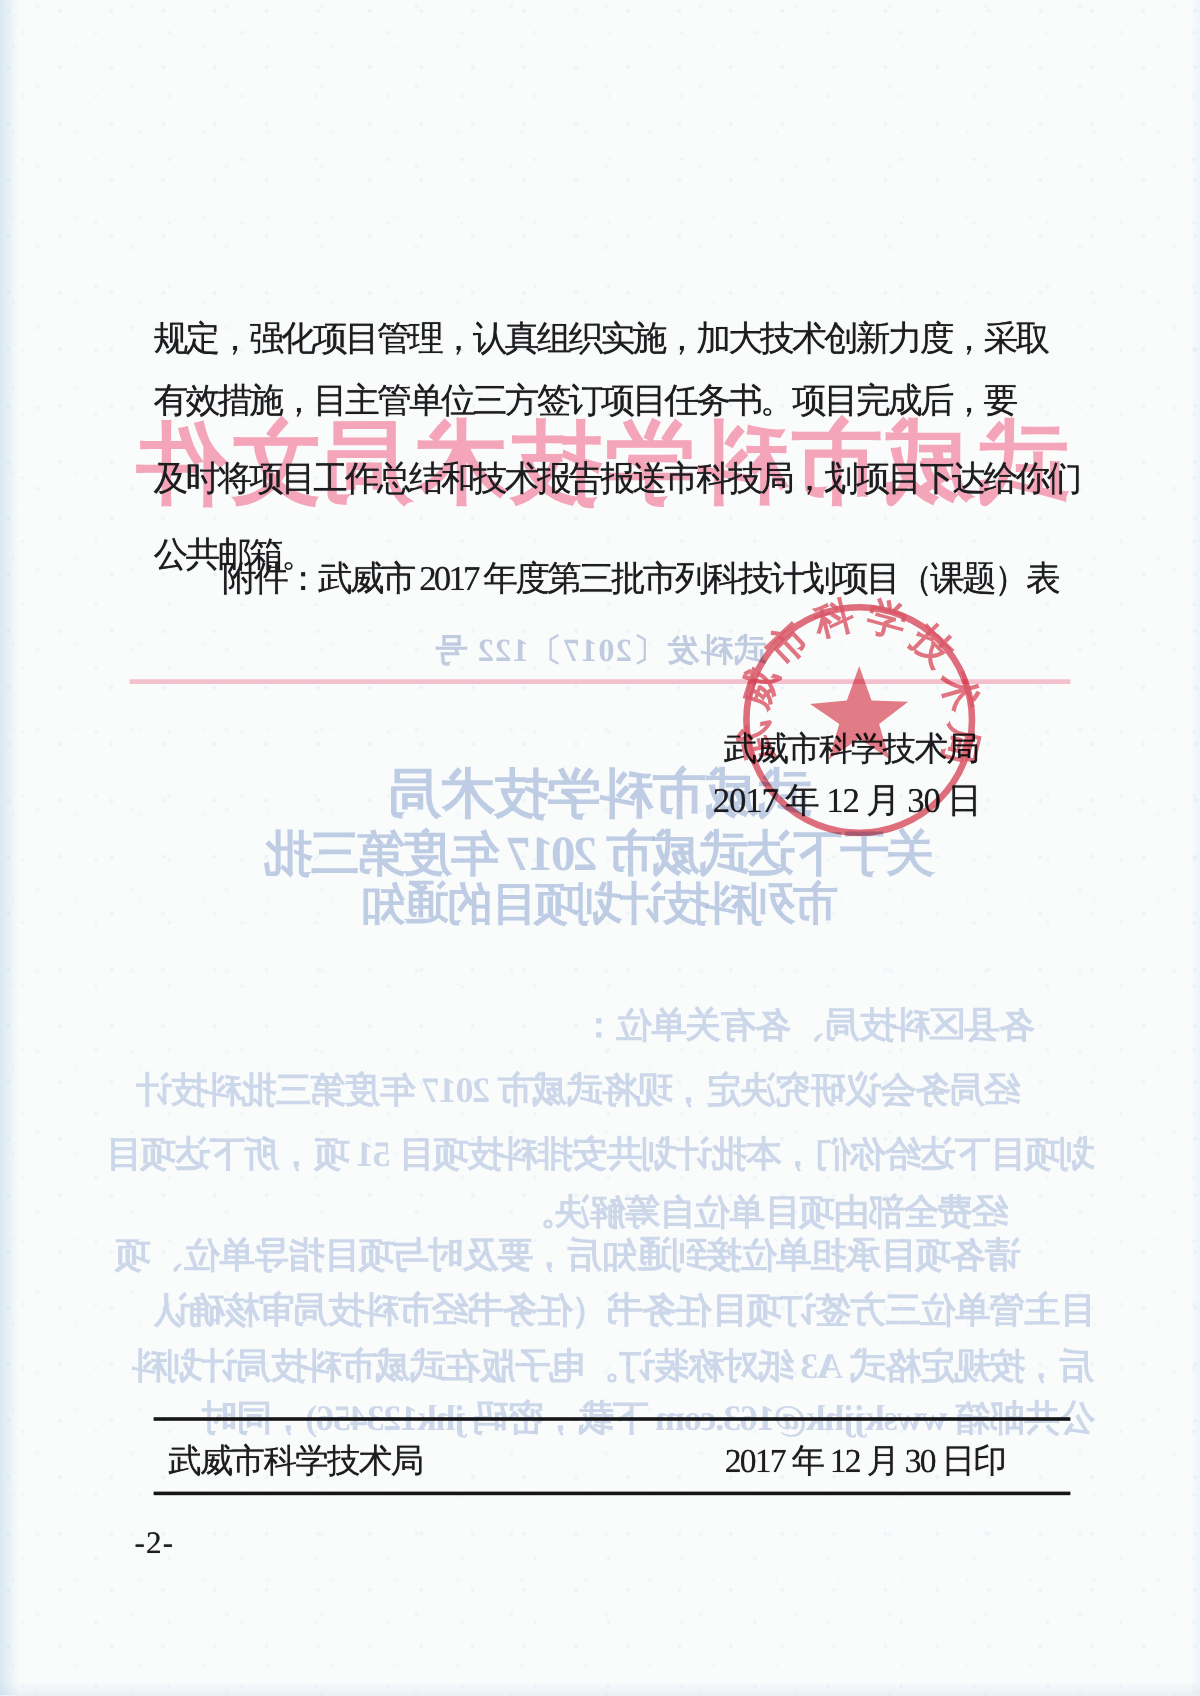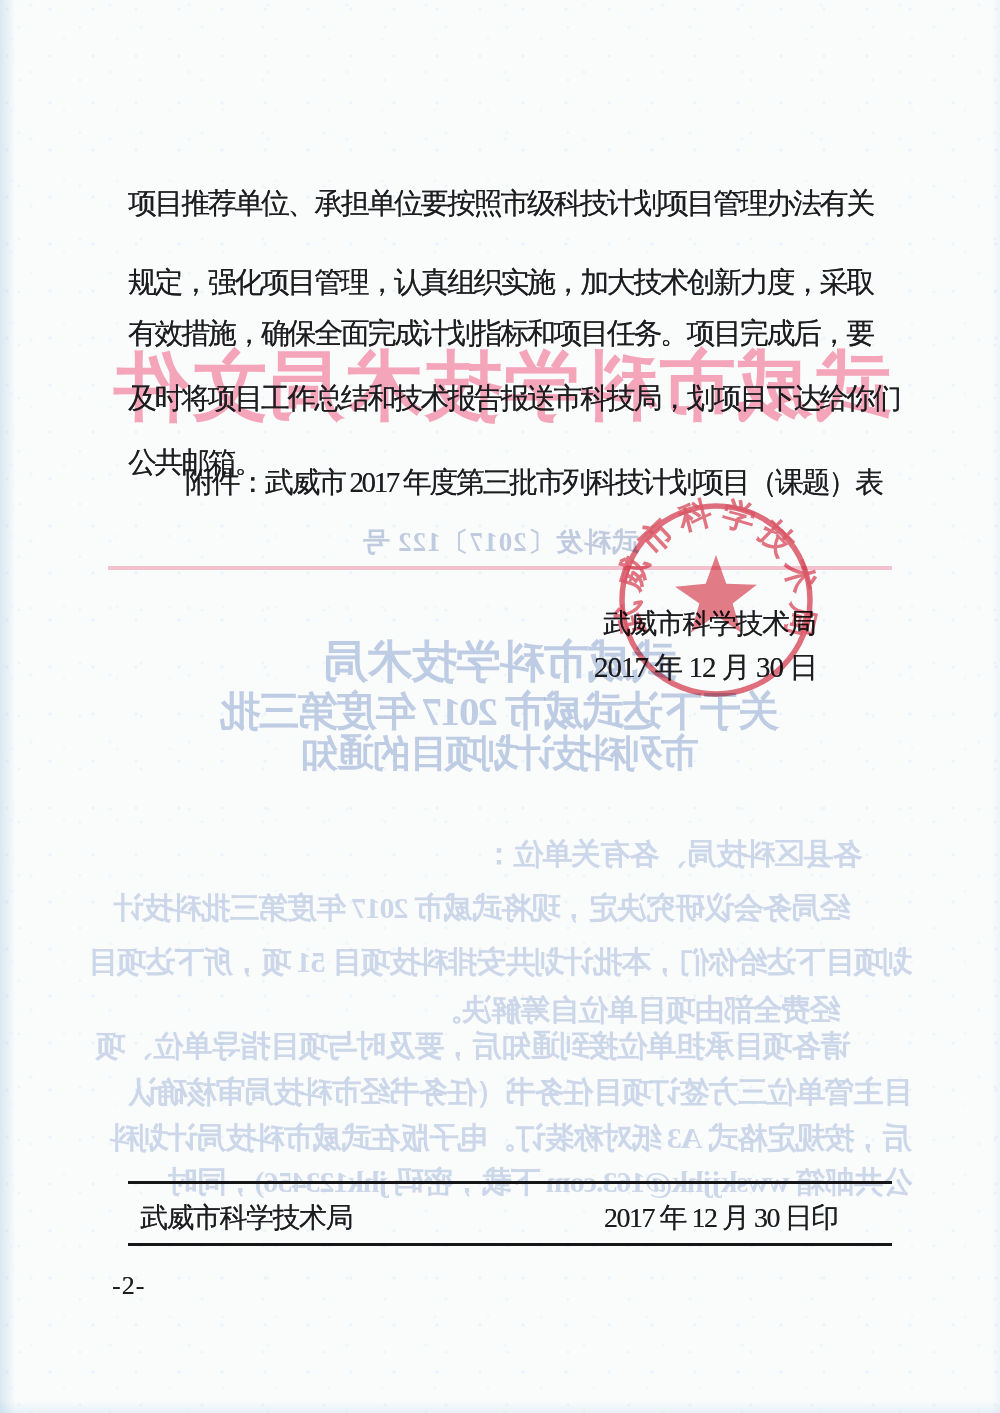--- a/index.html
+++ b/index.html
@@ -82,23 +82,22 @@
     <div class="abs bleed-body" style="left:138px;top:834px">各县区科技局、各有关单位：</div>
     <div class="abs bleed-body" style="left:150px;top:888px">经局务会议研究决定，现将武威市 2017 年度第三批科技计</div>
     <div class="abs bleed-body" style="left:88px;top:942px">划项目下达给你们，本批计划共安排科技项目 51 项，所下达项目</div>
     <div class="abs bleed-body" style="left:160px;top:990px">经费全部由项目单位自筹解决。</div>
     <div class="abs bleed-body" style="left:150px;top:1026px">请各项目承担单位接到通知后，要及时与项目指导单位、项</div>
     <div class="abs bleed-body" style="left:88px;top:1072px">目主管单位三方签订项目任务书（任务书经市科技局审核确认</div>
     <div class="abs bleed-body" style="left:88px;top:1118px">后，按规定格式 A3 纸对称装订。电子版在武威市科技局计划科</div>
     <div class="abs bleed-body" style="left:88px;top:1162px">公共邮箱 wwskjjhk@163.com 下载，密码 jhk123456)，同时</div>
   </div>
 
-  <div class="abs ink body-line" style="top:184px">项目推荐单位、承担单位要按照市级科技计划项目管理办法有关</div>
   <div class="abs ink body-line" style="top:263px">规定，强化项目管理，认真组织实施，加大技术创新力度，采取</div>
-  <div class="abs ink body-line" style="top:314px">有效措施，确保全面完成计划指标和项目任务。项目完成后，要</div>
+  <div class="abs ink body-line" style="top:314px">有效措施，目主管单位三方签订项目任务书。项目完成后，要</div>
   <div class="abs ink body-line" style="top:379px">及时将项目工作总结和技术报告报送市科技局，划项目下达给你们</div>
   <div class="abs ink body-line" style="top:443px">公共邮箱。</div>
 
   <div class="abs ink attach-line">附件：武威市 2017 年度第三批市列科技计划项目（课题）表</div>
 
   <div class="abs ink sig-org">武威市科学技术局</div>
   <div class="abs ink sig-date">2017 年 12 月 30 日</div>
 
   <svg class="stamp" viewBox="0 0 208 208">
     <circle cx="104" cy="103" r="94" fill="none" stroke="#dc4758" stroke-width="5.5" stroke-opacity=".85"></circle>

